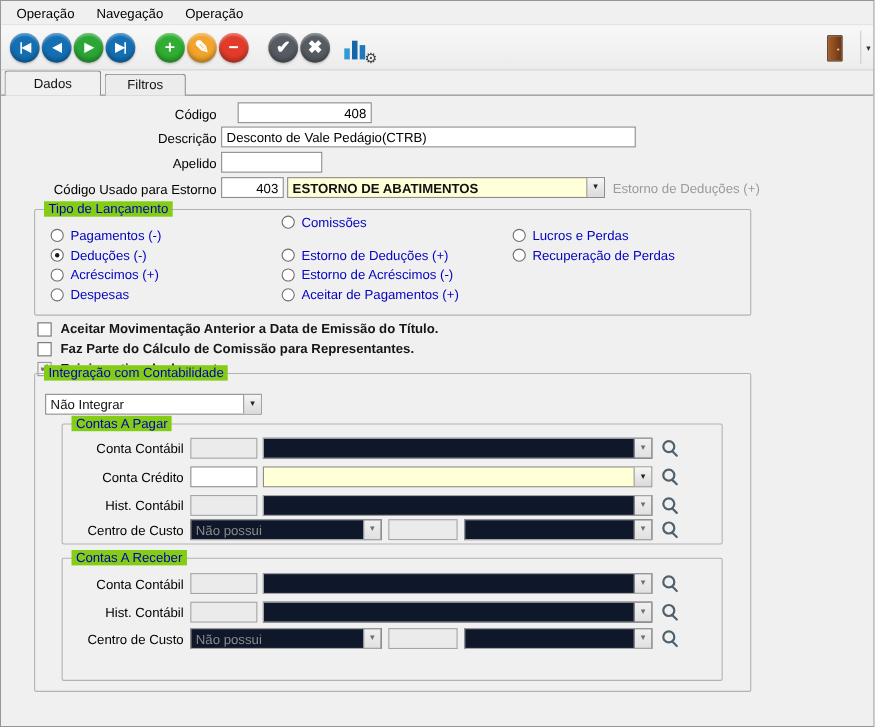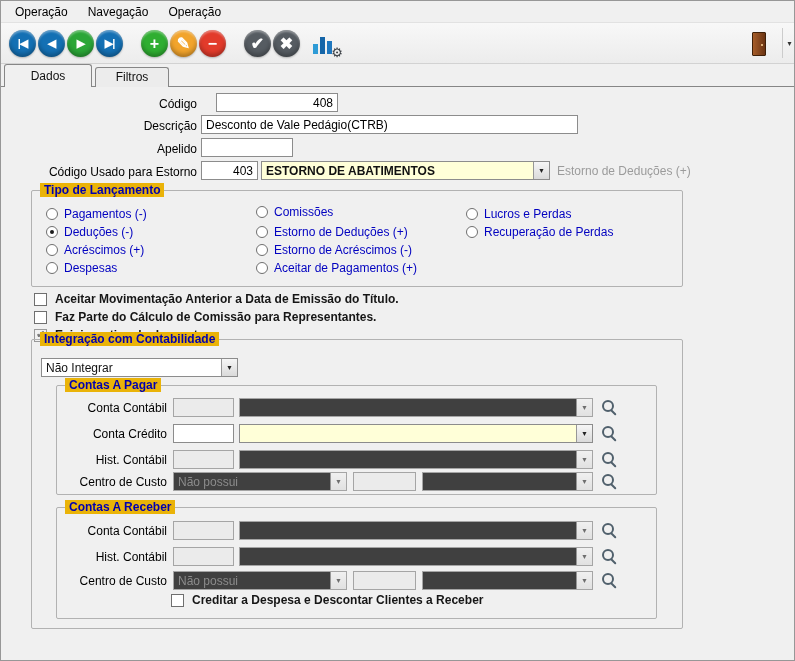--- a/index.html
+++ b/index.html
@@ -50,28 +50,28 @@
   .tinput.num { text-align:right; }
   .tinput.disabled { background:#ebebeb; border-color:#a5a5a5; }
   .combo { position:absolute; height:19px; border:1px solid #8c8c8c; background:#fff;
            display:flex; align-items:center; padding-right:17px; cursor:pointer; }
   .combo .ctext { padding-left:4px; white-space:nowrap; overflow:hidden; }
   .combo .carrow { position:absolute; right:0; top:0; bottom:0; width:16px;
                    background:linear-gradient(#f6f6f6,#dadada); border-left:1px solid #979797;
                    display:flex; align-items:center; justify-content:center; font-size:7px; color:#222; }
   .combo.yellow { background:#ffffd8; }
   .combo.bold .ctext { font-weight:bold; }
-  .combo.disabled { background:#404040; border-color:#a5a5a5; }
+  .combo.disabled { background:#0f172a; border-color:#a5a5a5; }
   .combo.disabled .ctext { color:#8b8b8b; }
   .combo.disabled .carrow { color:#6e6e6e; background:linear-gradient(#f0f0f0,#e1e1e1); }
   .hint { position:absolute; color:#9b9b9b; white-space:nowrap; }
   
   .groupbox { position:absolute; border:1px solid #b2b2b2; border-radius:2px; }
-  .legend { position:absolute; top:-8px; left:8px; background:#eab308; padding:0 4px;
-            color:#0000b0; white-space:nowrap;font-weight:bold; }
+  .legend { position:absolute; top:-8px; left:8px; background:#84cc16; padding:0 4px;
+            color:#0000b0; white-space:nowrap; }
   
   .radio-item { position:absolute; display:flex; align-items:center; gap:6px; cursor:pointer; }
   .radio { width:12px; height:12px; border-radius:50%; background:#fff; border:1px solid #6f6f6f;
            position:relative; flex:none; }
   .radio-item.checked .radio::after { content:""; position:absolute; left:3px; top:3px; width:4px;
            height:4px; border-radius:50%; background:#1c1c1c; }
   .radio-label { font-weight:normal; color:#0202c0; white-space:nowrap; }
   .cb-item { position:absolute; display:flex; align-items:center; gap:8px; cursor:pointer; }
   .checkbox { width:13px; height:13px; background:#fff; border:1px solid #6f6f6f; position:relative; flex:none; }
   .cb-item.checked .checkbox { background:#f1f1f1; border-color:#9a9a9a; }
@@ -177,21 +177,21 @@
     </div>
   <div class="radio-item" style="left:45px;top:242px">
       <span class="radio"></span>
       <span class="radio-label">Acréscimos (+)</span>
     </div>
   <div class="radio-item" style="left:45px;top:260px">
       <span class="radio"></span>
       <span class="radio-label">Despesas</span>
     </div>
 
-  <div class="radio-item" style="left:255px;top:204px">
+  <div class="radio-item" style="left:255px;top:194px">
       <span class="radio"></span>
       <span class="radio-label">Comissões</span>
     </div>
   <div class="radio-item" style="left:255px;top:224px">
       <span class="radio"></span>
       <span class="radio-label">Estorno de Deduções (+)</span>
     </div>
   <div class="radio-item" style="left:255px;top:242px">
       <span class="radio"></span>
       <span class="radio-label">Estorno de Acréscimos (-)</span>
@@ -296,18 +296,14 @@
     <span class="ctext">Não possui</span>
     <span class="carrow">▼</span>
   </div>
   <input class="tinput disabled" style="left: 352px; top: 570px; width: 63px;" value="">
   <div class="combo disabled" style="left:421px;top:570px;width:171px">
     <span class="ctext"></span>
     <span class="carrow">▼</span>
   </div>
   <span class="mag" style="left:600px;top:571px"></span>
 
-  <div class="cb-item" style="left:170px;top:592px">
-    <span class="checkbox"></span>
-    <span class="cb-label">Creditar a Despesa e Descontar Clientes a Receber</span>
-  </div>
 
 </div>
 
 </body></html>

